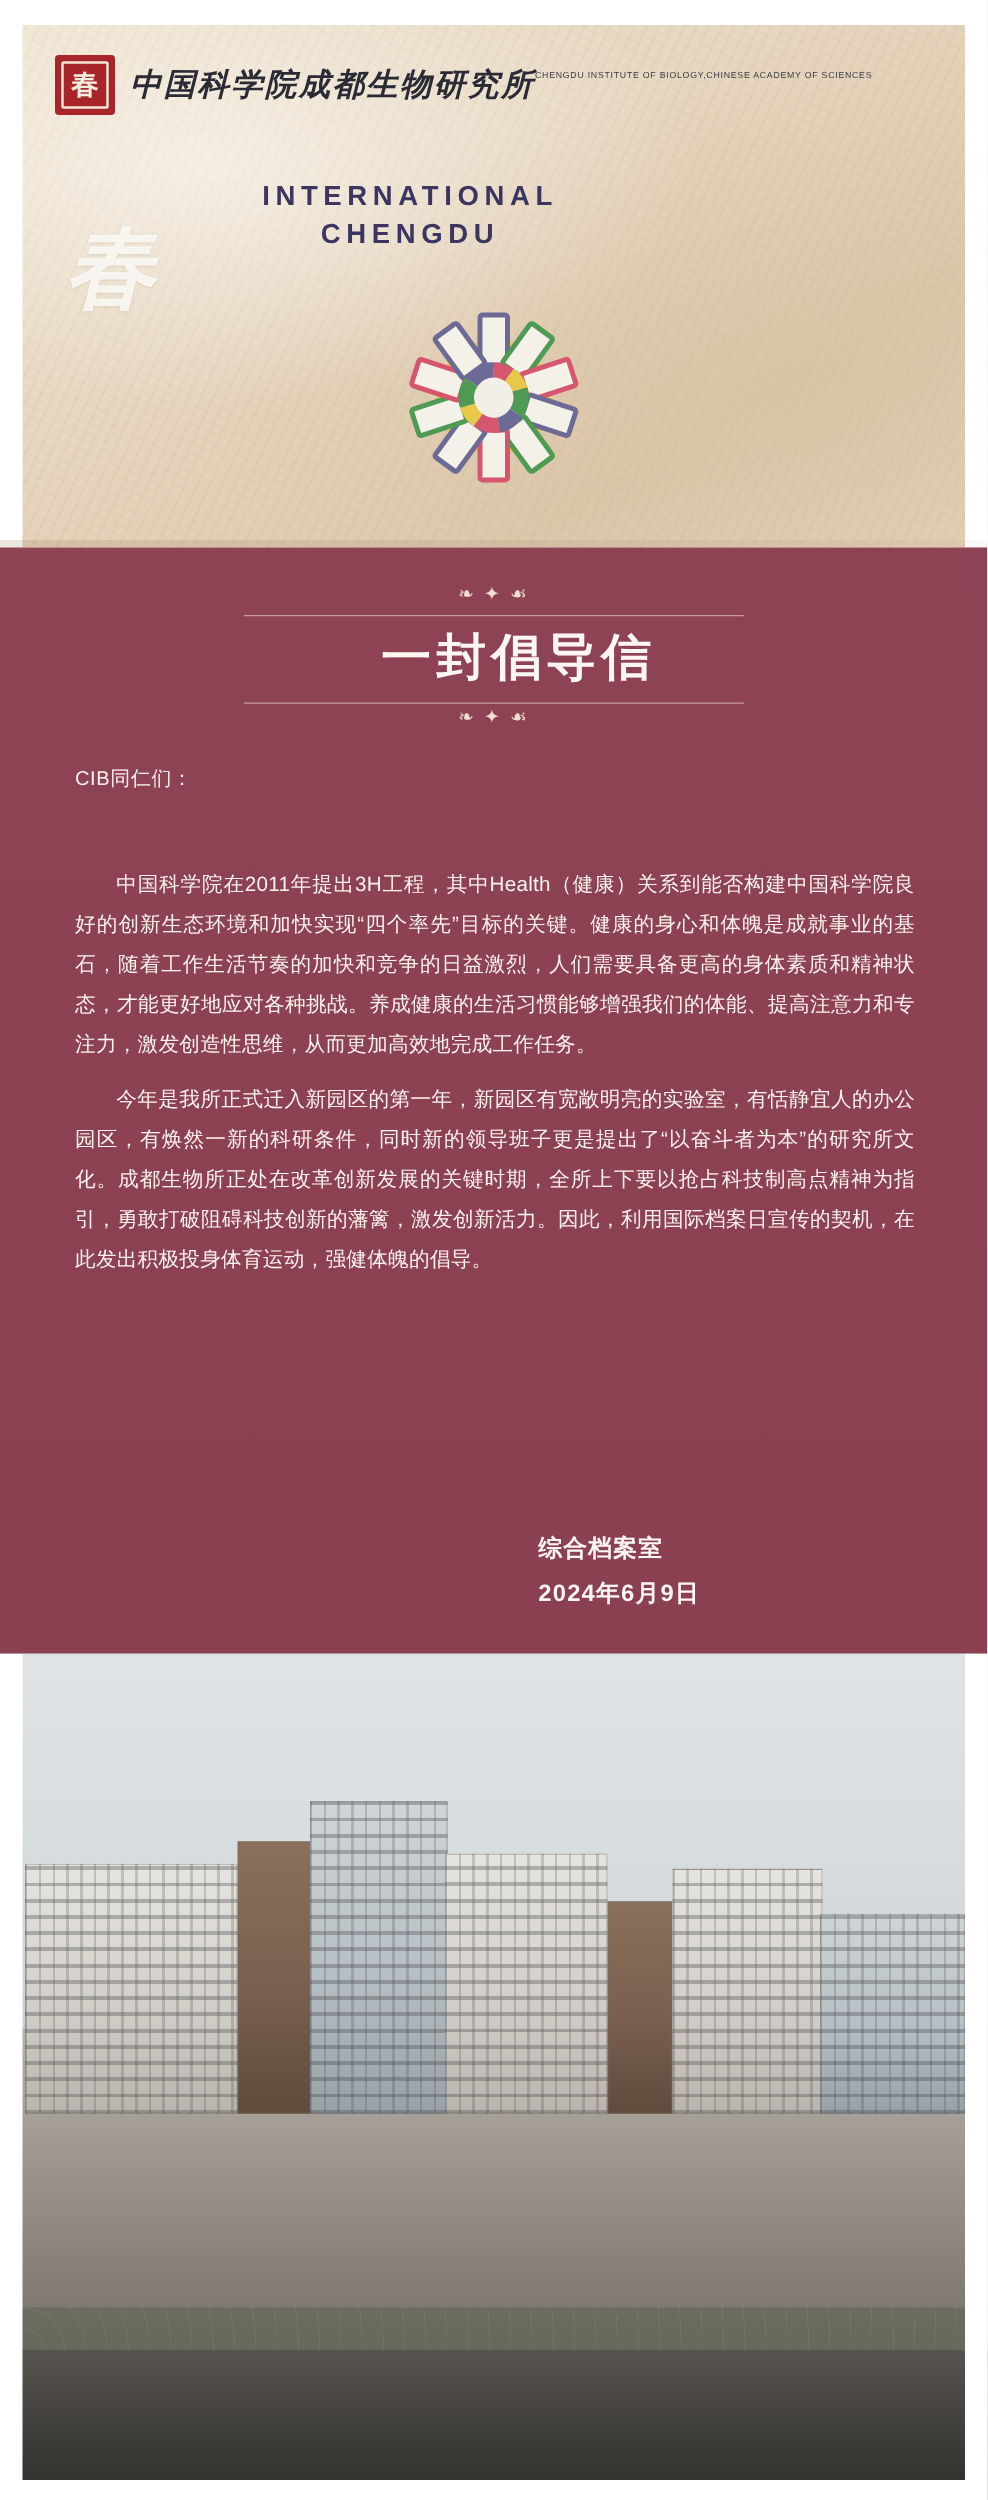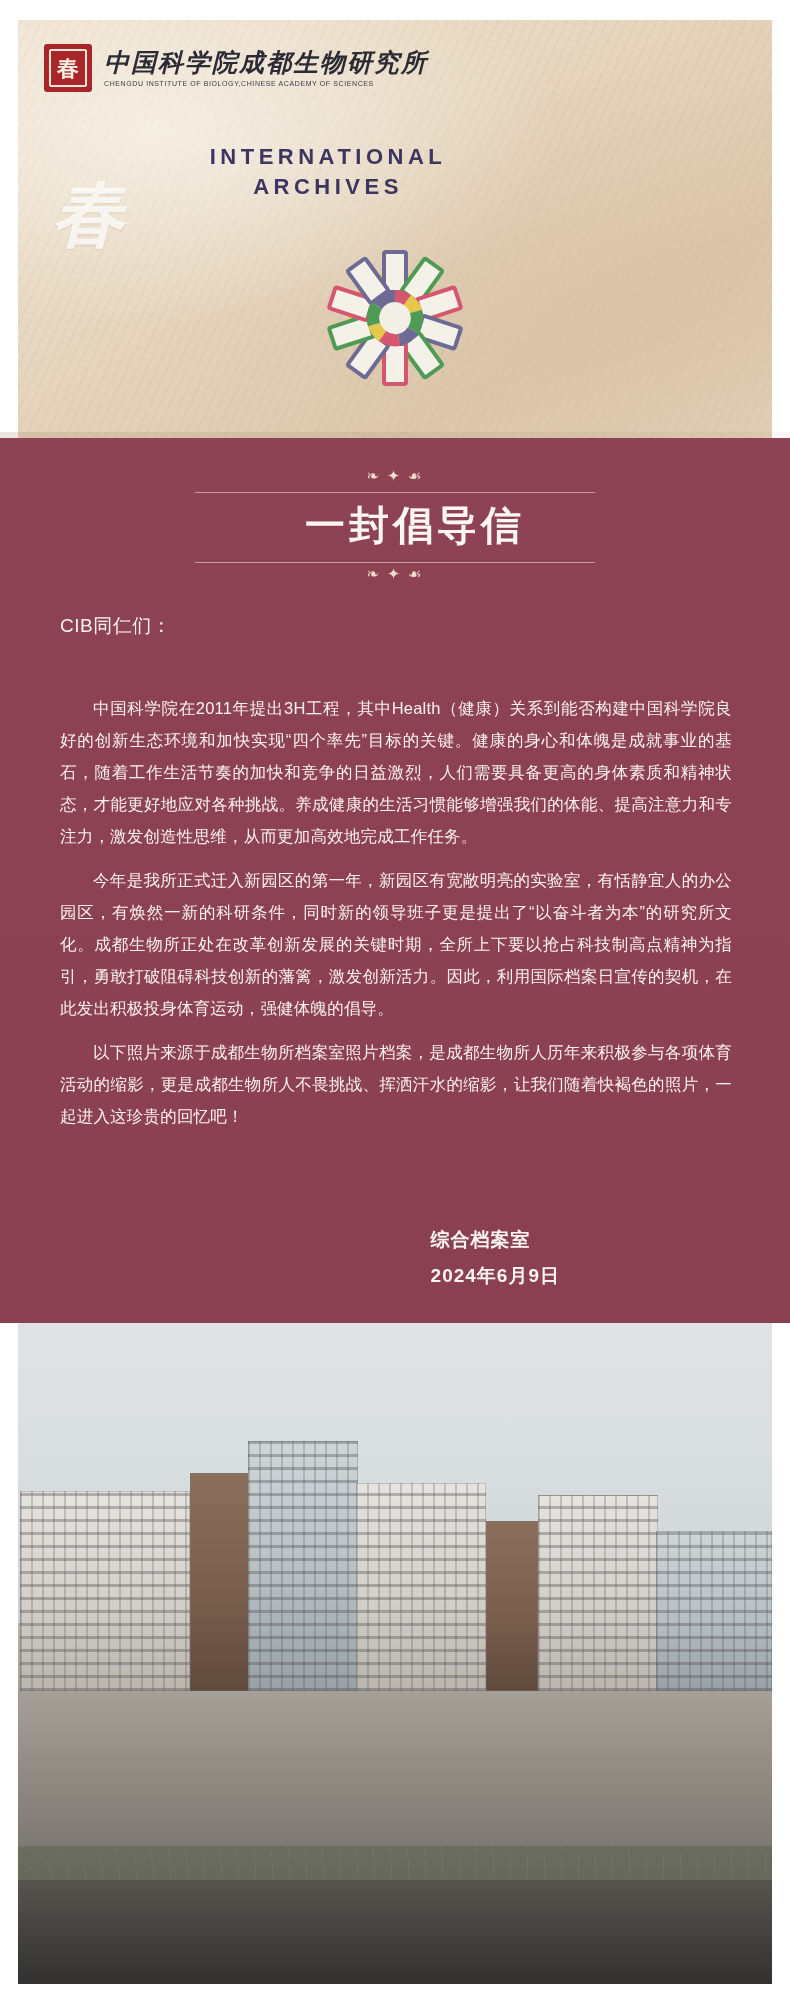--- a/index.html
+++ b/index.html
@@ -92,21 +92,20 @@
     transform: translateY(-50%);
     text-align: center;
     color: #f6ece0;
     font-family: "DejaVu Serif", serif;
     font-size: 22px;
     line-height: 1;
     font-weight: 700;
   }
   .logo-texts {
     display: flex;
-    flex-direction: column;
     justify-content: center;
   }
   .logo-cn {
     font-family: "DejaVu Serif", serif;
     font-size: 25px;
     letter-spacing: 2px;
     color: #2b2b36;
     font-weight: 700;
     font-style: italic;
     line-height: 1.15;
@@ -202,21 +201,21 @@
     font-weight: 700;
     letter-spacing: 4px;
     color: #fdf7f0;
     margin-left: 20px;
   }
 
   .salutation {
     position: absolute;
     left: 60px;
     top: 175px;
-    font-size: 19px;
+    font-size: 16px;
     letter-spacing: 0.5px;
     color: #fbf2ea;
   }
 
   .letter-body {
     position: absolute;
     left: 60px;
     top: 208px;
     width: 672px;
     font-size: 16.5px;
@@ -330,21 +329,21 @@
         <div class="seal-glyph">春</div>
       </div>
       <div class="logo-texts">
         <div class="logo-cn">中国科学院成都生物研究所</div>
         <div class="logo-en">CHENGDU INSTITUTE OF BIOLOGY,CHINESE ACADEMY OF SCIENCES</div>
       </div>
     </div>
 
     <div class="en-title">
       <div>INTERNATIONAL</div>
-      <div>ARCHIVES</div>
+      <div>CHENGDU</div>
     </div>
 
     <div class="emblem-wrap">
       <svg viewBox="0 0 160 160" width="160" height="160" aria-hidden="true">
         <g transform="translate(80,80)">
           <circle cx="0" cy="0" r="46" fill="#e7c84a" opacity="0.95"></circle>
           <circle cx="0" cy="0" r="30" fill="#f2efe6"></circle>
           <g>
             <g transform="rotate(0)">
               <rect x="-11" y="-66" width="22" height="40" rx="2" fill="#f4f1e8" stroke="#6d6b96" stroke-width="4"></rect>
@@ -404,21 +403,20 @@
     <div class="letter-title">一封倡导信</div>
 
     <div class="rule r2"></div>
     <div class="ornament bottom">❧ ✦ ☙</div>
 
     <div class="salutation">CIB同仁们：</div>
 
     <div class="letter-body">
       <p>中国科学院在2011年提出3H工程，其中Health（健康）关系到能否构建中国科学院良好的创新生态环境和加快实现“四个率先”目标的关键。健康的身心和体魄是成就事业的基石，随着工作生活节奏的加快和竞争的日益激烈，人们需要具备更高的身体素质和精神状态，才能更好地应对各种挑战。养成健康的生活习惯能够增强我们的体能、提高注意力和专注力，激发创造性思维，从而更加高效地完成工作任务。</p>
       <p>今年是我所正式迁入新园区的第一年，新园区有宽敞明亮的实验室，有恬静宜人的办公园区，有焕然一新的科研条件，同时新的领导班子更是提出了“以奋斗者为本”的研究所文化。成都生物所正处在改革创新发展的关键时期，全所上下要以抢占科技制高点精神为指引，勇敢打破阻碍科技创新的藩篱，激发创新活力。因此，利用国际档案日宣传的契机，在此发出积极投身体育运动，强健体魄的倡导。</p>
-      <p>以下照片来源于成都生物所档案室照片档案，是成都生物所人历年来积极参与各项体育活动的缩影，更是成都生物所人不畏挑战、挥洒汗水的缩影，让我们随着快褐色的照片，一起进入这珍贵的回忆吧！</p>
     </div>
 
     <div class="signoff">
       <div>综合档案室</div>
       <div>2024年6月9日</div>
     </div>
   </div>
 
   <div class="photo-section">
     <div class="sky"></div>

